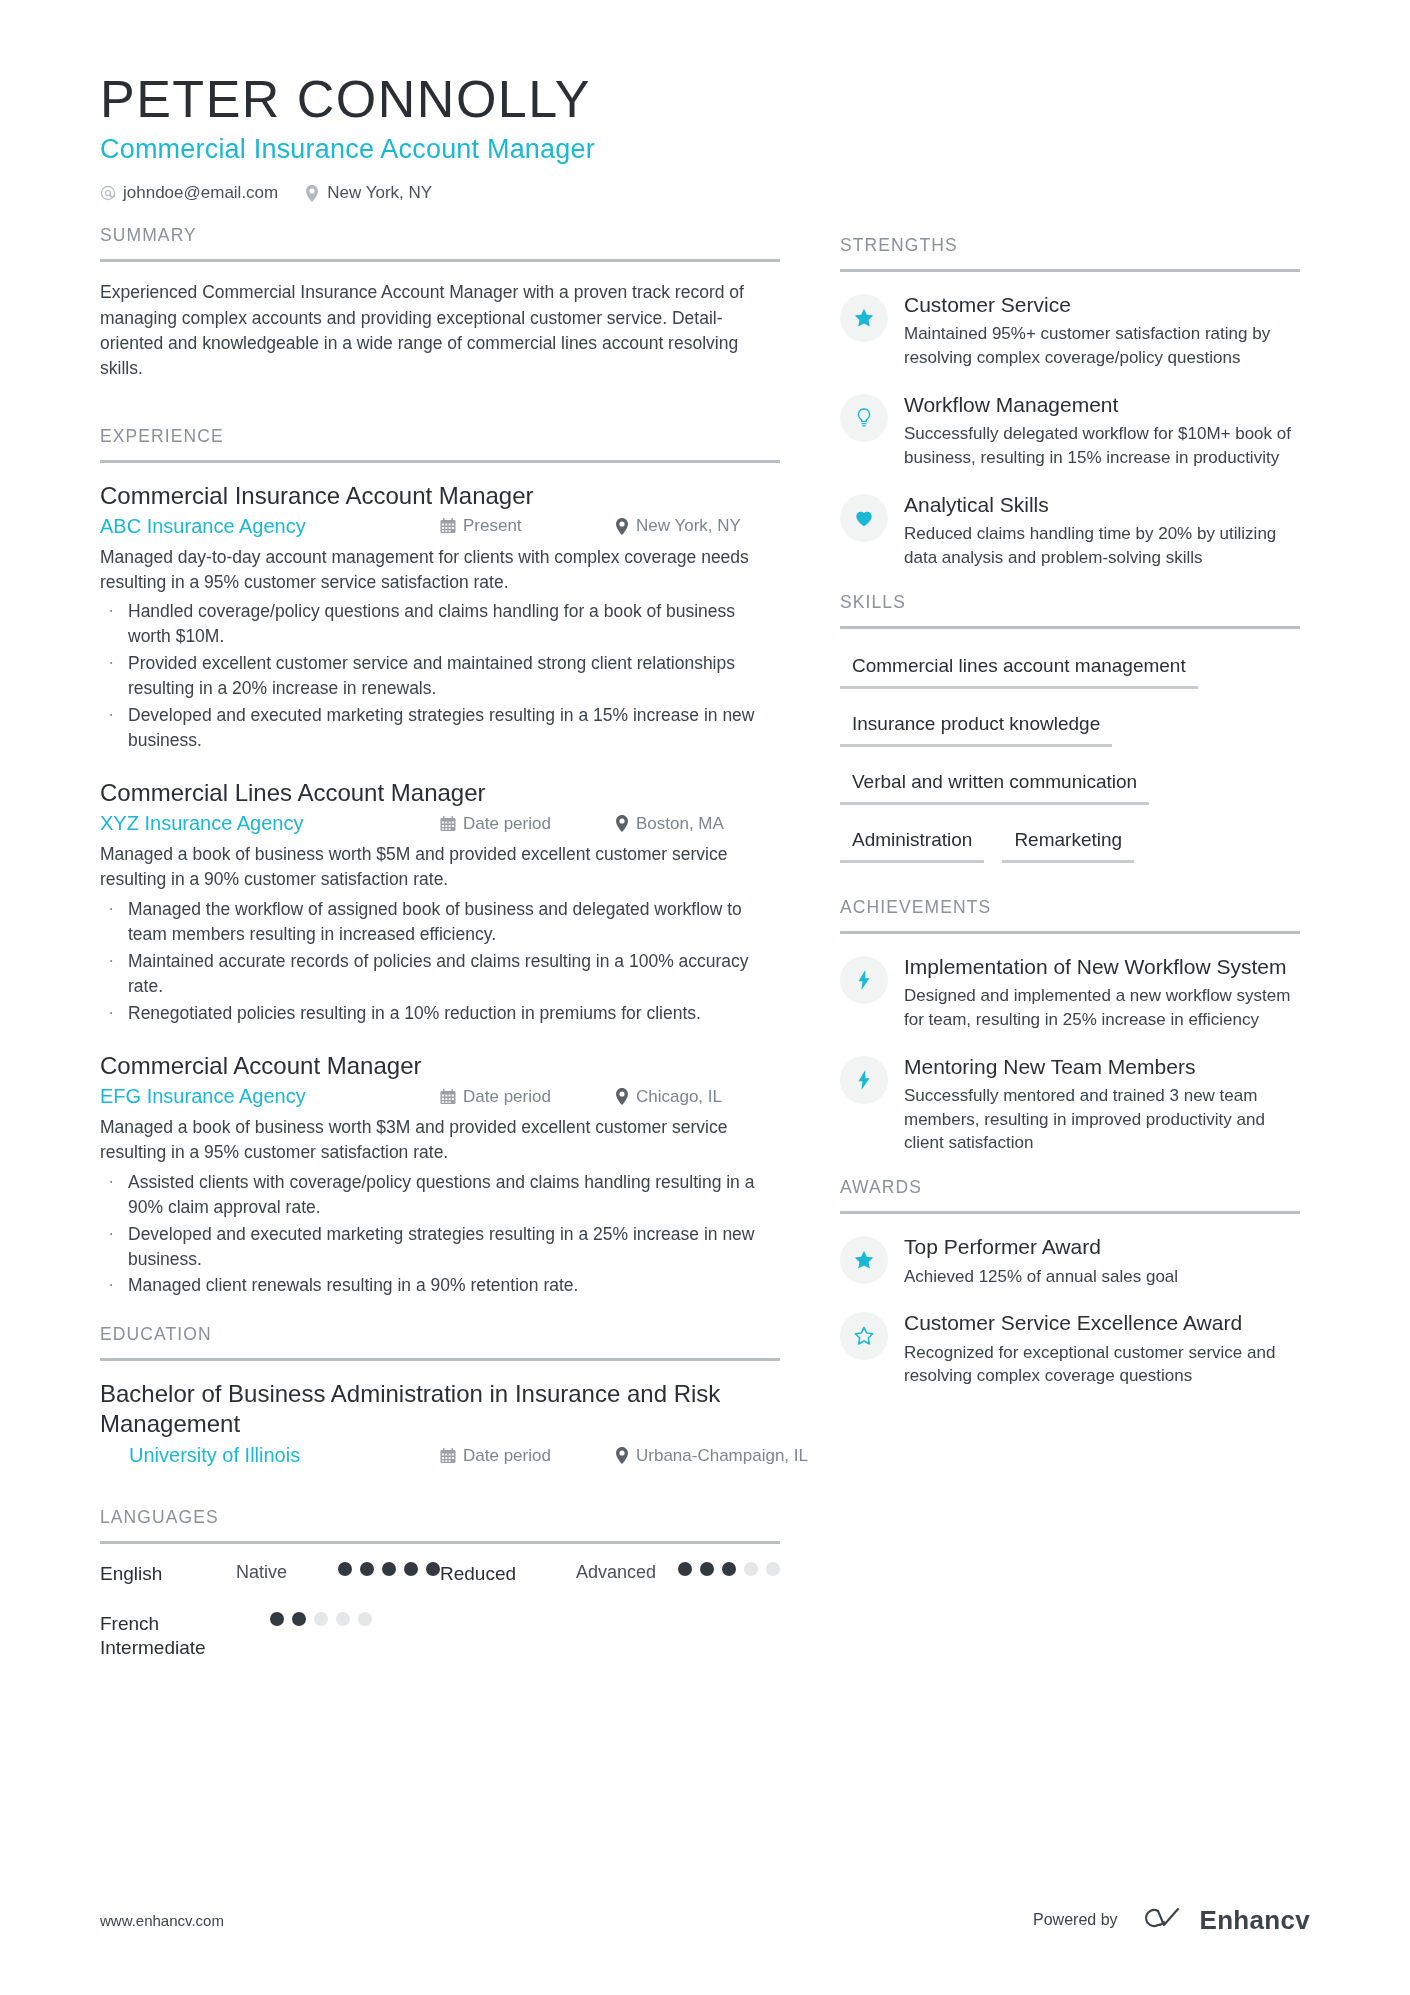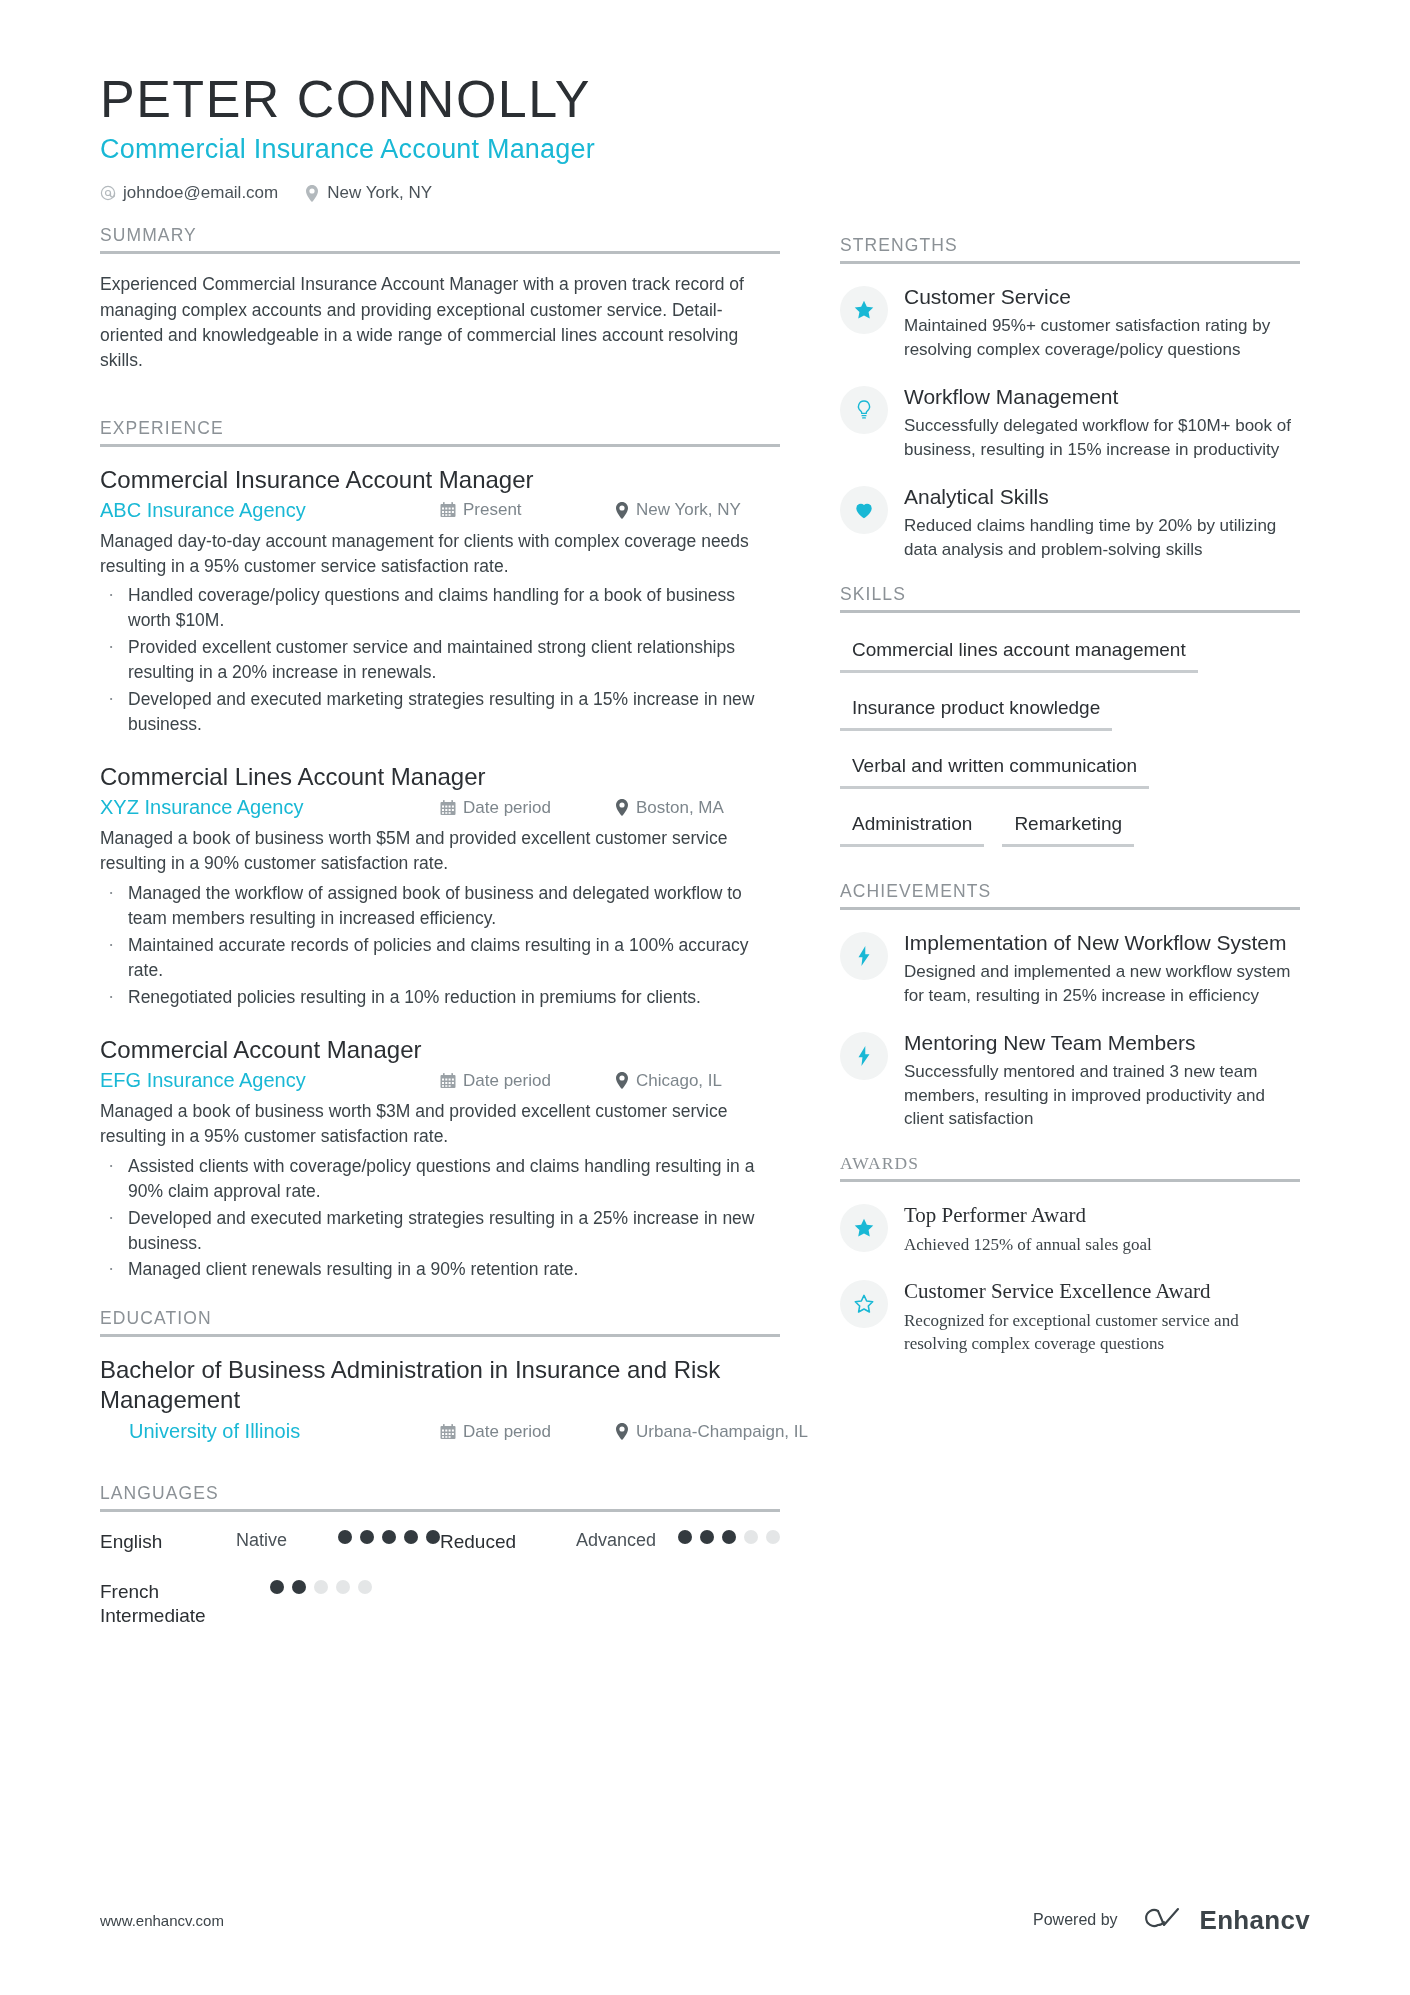--- a/index.html
+++ b/index.html
@@ -66,21 +66,21 @@
   .col-left  { width: 680px; flex: 0 0 680px; }
   .col-right { width: 460px; flex: 0 0 460px; padding-top: 10px; }
 
   
   .sec { margin-bottom: 6px; }
   .sec-title {
     font-size: 17.5px;
     letter-spacing: 1.1px;
     color: #8b9196;
     font-weight: 400;
-    padding-bottom: 5px;
+    padding-bottom: 13px;
   }
   .sec-rule {
     height: 3px;
     background: #b9bec1;
     margin-bottom: 18px;
   }
 
   
   .body-text {
     font-size: 17.5px;
@@ -598,21 +598,21 @@
                 </svg>
               </span>
               <span class="entry-body">
                 <span class="entry-title" style="display:block">Mentoring New Team Members</span>
                 <span class="entry-desc" style="display:block">Successfully mentored and trained 3 new team members, resulting in improved productivity and client satisfaction</span>
               </span>
             </div>
           </div>
       </div>
 
-      <div class="rc-sec" style="margin-top:4px;font-family:Liberation Serif, serif;">
+      <div class="rc-sec" style="margin-top:4px;">
         <div class="sec-title">AWARDS</div>
         <div class="sec-rule"></div>
         <div id="awards-list">
             <div class="entry">
               <span class="entry-icon">
                 <svg width="22" height="22" viewBox="0 0 24 24" fill="currentColor">
                   <path d="M12 1.8l3.1 6.6 7 .9-5.1 4.9 1.3 7.1L12 17.9 5.7 21.3 7 14.2 1.9 9.3l7-.9z"></path>
                 </svg>
               </span>
               <span class="entry-body">

